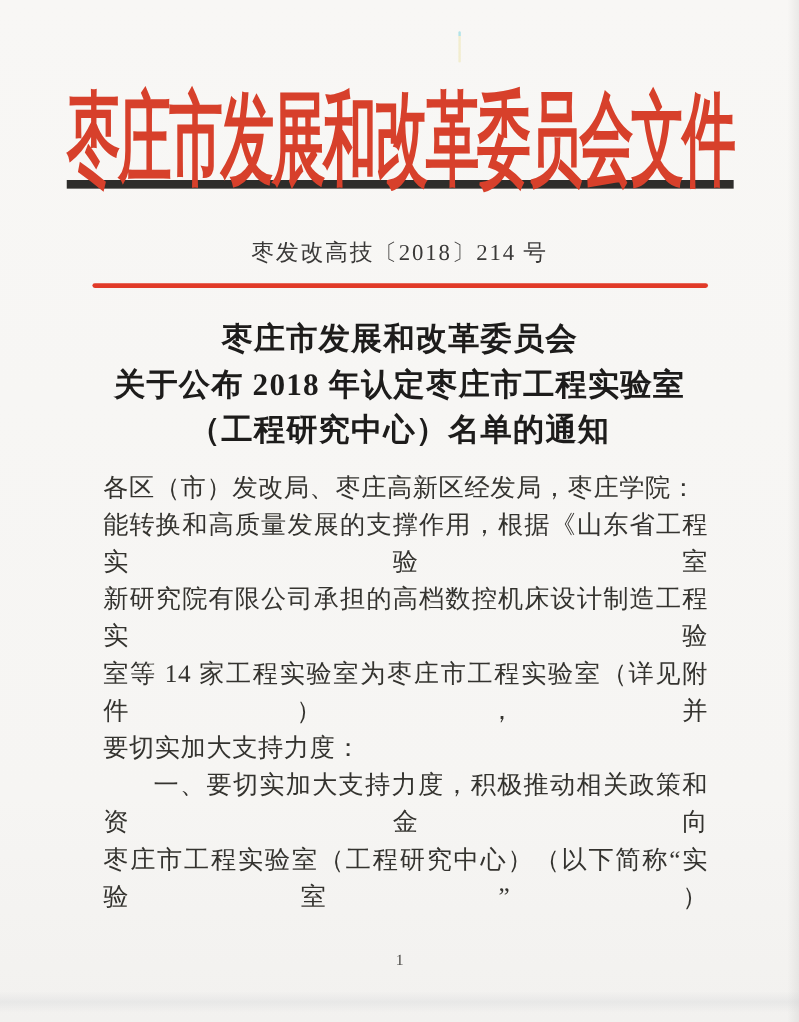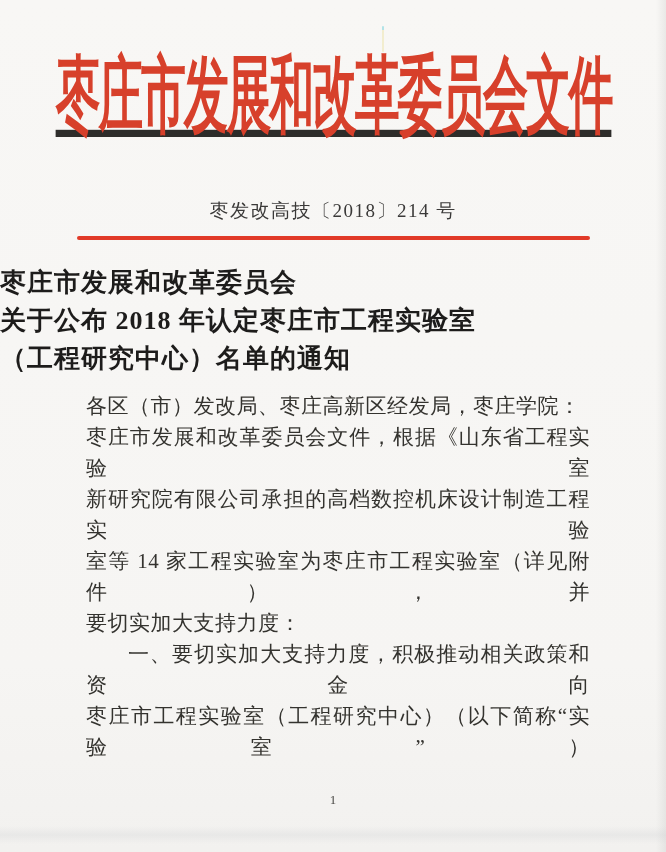--- a/index.html
+++ b/index.html
@@ -36,21 +36,21 @@
     width: 2px; height: 26px;
     background: linear-gradient(180deg, rgba(120,210,220,0.55) 0 4px, rgba(235,225,160,0.45) 4px 100%);
     border-radius: 1px;
   }
   
   .masthead {
     position: absolute;
     top: 50px; left: 0;
     width: 100%; height: 92px;
     display: flex;
-    align-items: center;
+    align-items: flex-end;
     justify-content: center;
     text-decoration: underline;
   }
   .masthead-text {
     font-size: 47px;
     font-weight: bold;
     letter-spacing: -2px;
     white-space: nowrap;
     line-height: 1;
     transform: scale(0.95, 1.8);
@@ -71,20 +71,21 @@
     position: absolute;
     top: 236px; left: 77px;
     width: 513px; height: 4px;
     border-radius: 2px;
   }
   
   .doc-title {
     position: absolute;
     top: 264px; left: 0;
     width: 100%;
+    text-align: center;
     font-weight: bold;
     font-size: 26px;
     line-height: 38px;
     letter-spacing: 1px;
     color: #1d1c1b;
   }
   
   .doc-body {
     position: absolute;
     top: 391px; left: 86px;
@@ -129,21 +130,21 @@
   <div class="red-rule" style="background: rgb(225, 58, 40);"></div>
 
   <div class="doc-title">
     <div class="title-line">枣庄市发展和改革委员会</div>
     <div class="title-line">关于公布 2018 年认定枣庄市工程实验室</div>
     <div class="title-line">（工程研究中心）名单的通知</div>
   </div>
 
   <div class="doc-body">
     <div class="body-line">各区（市）发改局、枣庄高新区经发局，枣庄学院：</div>
-    <div class="body-line fill">枣庄市发展和改革委员会文件，根据《山东省工程实验室</div>
+    <div class="body-line fill">能转换和高质量发展的支撑作用，根据《山东省工程实验室</div>
     <div class="body-line fill">新研究院有限公司承担的高档数控机床设计制造工程实验</div>
     <div class="body-line fill">室等 14 家工程实验室为枣庄市工程实验室（详见附件），并</div>
     <div class="body-line">要切实加大支持力度：</div>
     <div class="body-line fill indent">一、要切实加大支持力度，积极推动相关政策和资金向</div>
     <div class="body-line fill">枣庄市工程实验室（工程研究中心）（以下简称“实验室”）</div>
 
   </div>
 
   <div class="page-number">1</div>
 

